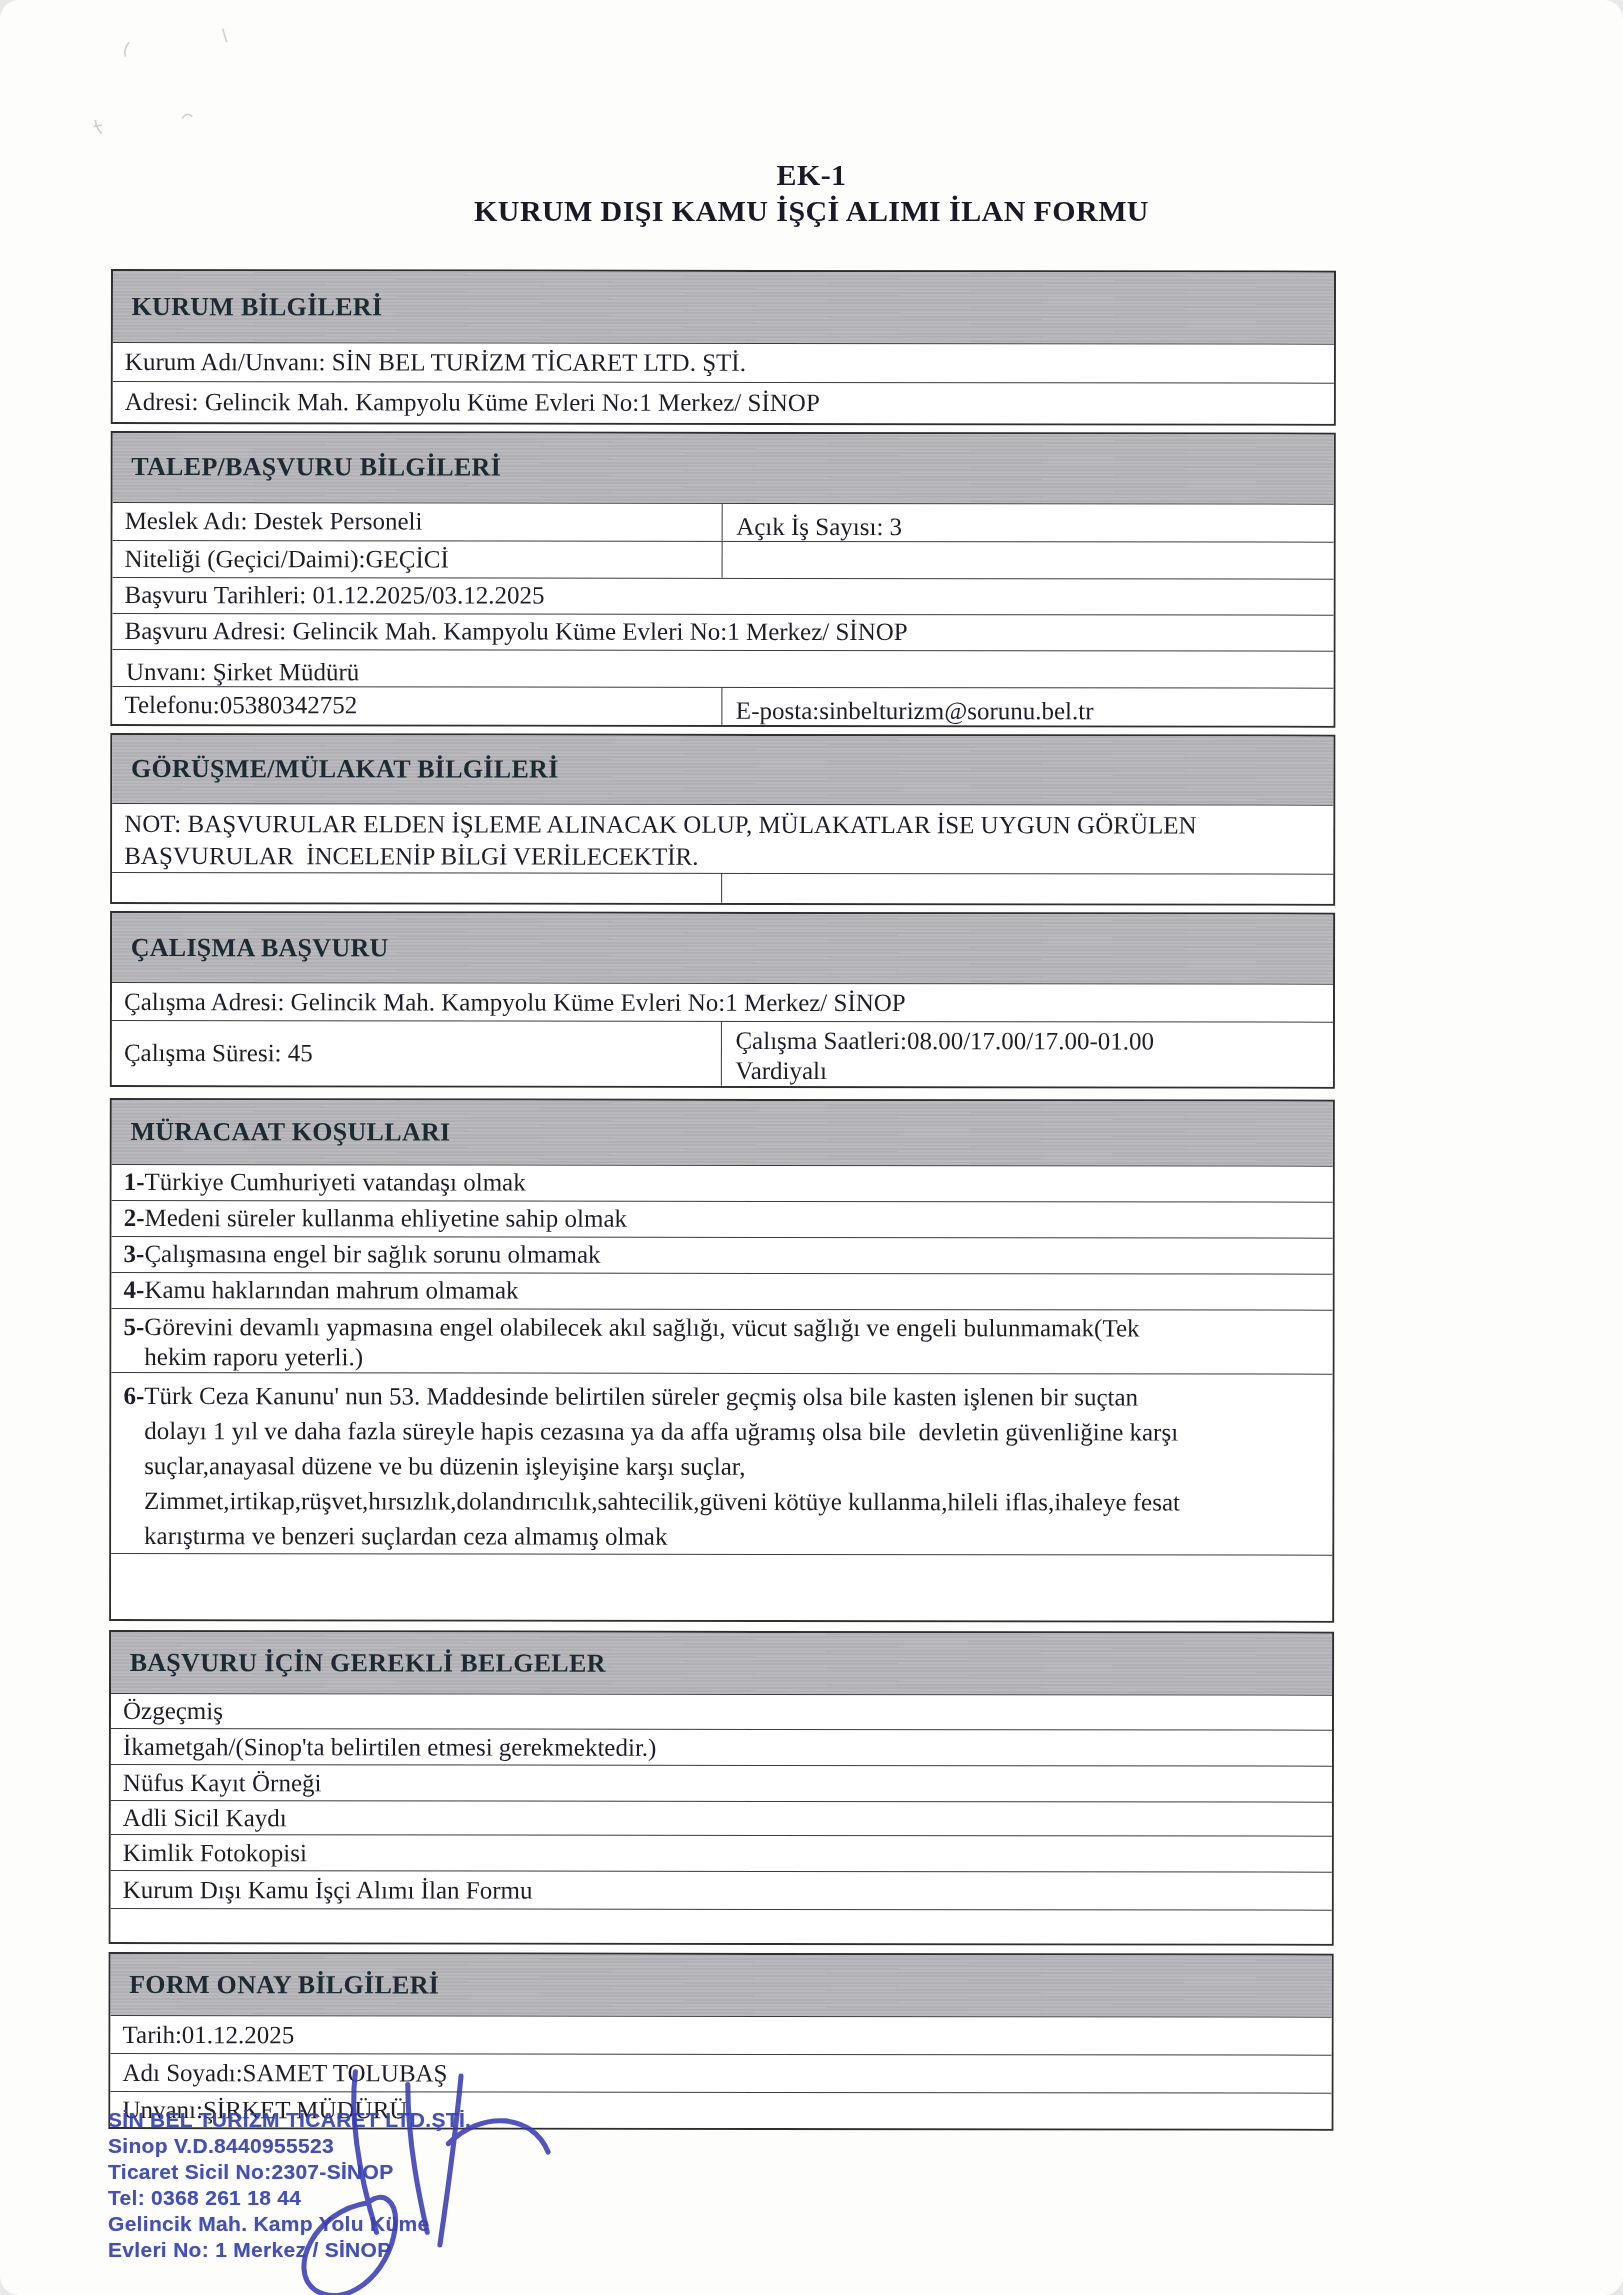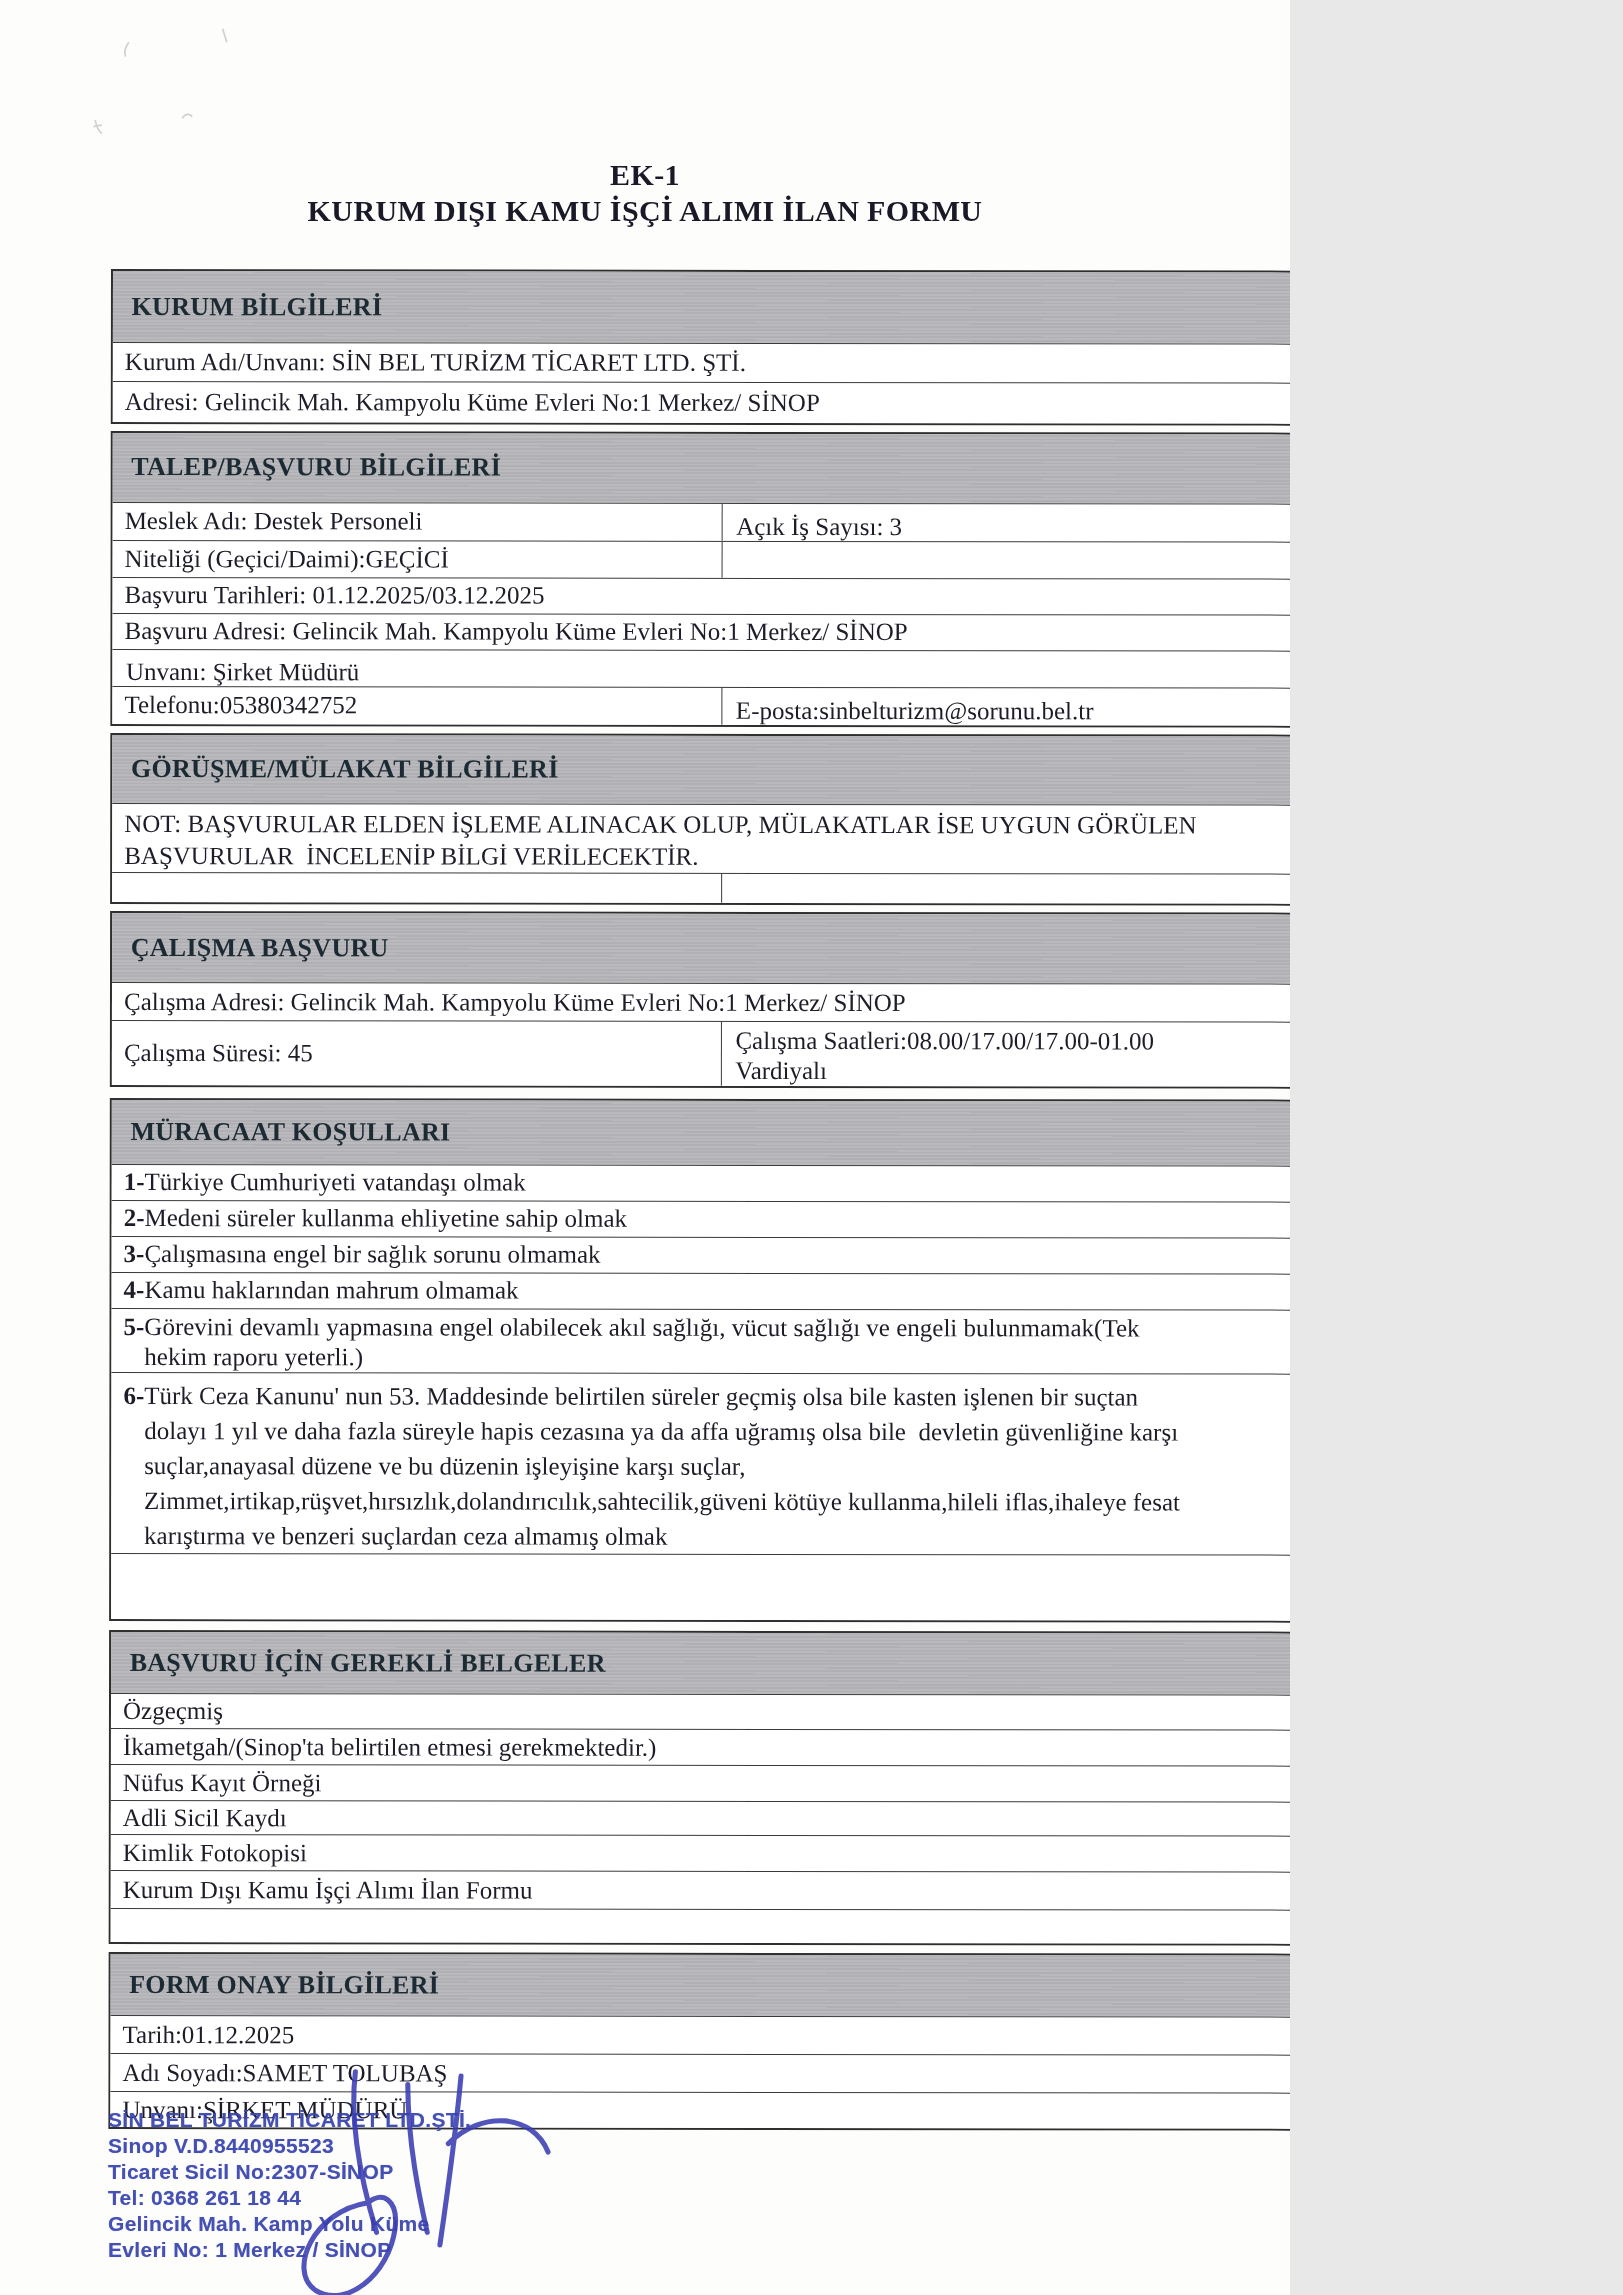--- a/index.html
+++ b/index.html
@@ -1,19 +1,19 @@
 <!DOCTYPE html>
 <html style="font-size:13.5px"><head>
 <meta charset="utf-8">
 <style>
   html,body{margin:0;padding:0;background:#e8e8e8;}
   *{box-sizing:border-box;}
   .page{
-    position:relative;width:1290px;height:2295px;background:#fdfdfc;
-    font-family:"Liberation Serif","DejaVu Serif",serif;color:#1d1d2a;overflow:hidden;
+    position:relative;width:1623px;height:2295px;background:#fdfdfc;
+    font-family:"Liberation Serif","DejaVu Serif",serif;color:#1d1d2a;overflow:hidden;border-radius:19px;
   }
   .title{
     position:absolute;top:157px;left:0;width:100%;text-align:center;
     font-weight:bold;font-size:30px;line-height:36px;color:#191927;letter-spacing:0.4px;
   }
   .form{position:absolute;left:111px;top:269px;width:1225px;transform:rotate(.08deg);transform-origin:left top;}
   .tbl{border:2.5px solid #2f2f2f;background:#fff;}
   .gap8{margin-top:6.8px;} .gap9{margin-top:7.6px;} .gap11{margin-top:9.3px;} .gap13{margin-top:11px;}
   .hdr{
     background:#b6b6ba;display:flex;align-items:center;padding-left:18.6px;

